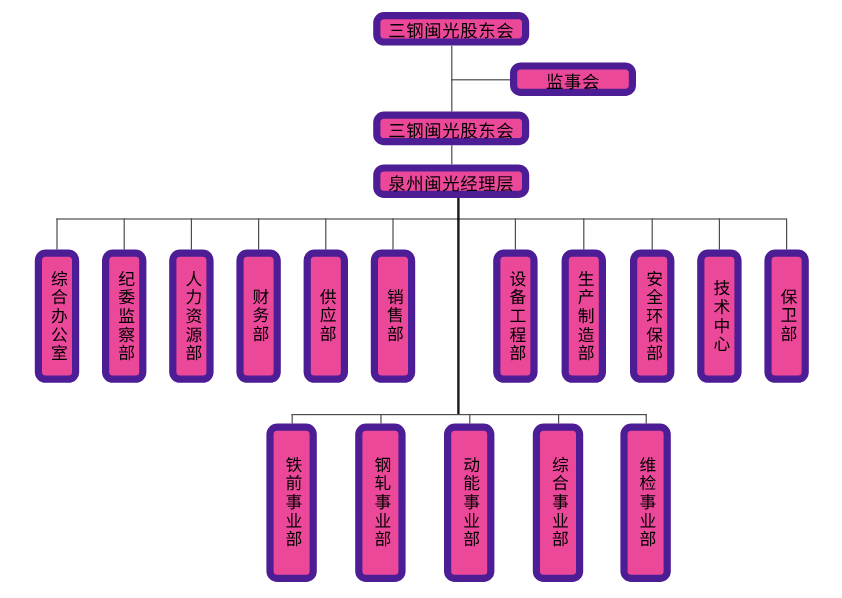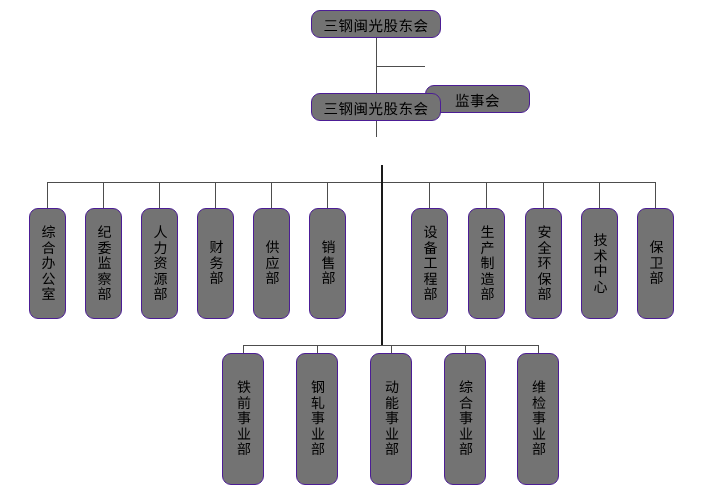--- a/index.html
+++ b/index.html
@@ -14,22 +14,22 @@
     height: 498px;
     background: #ffffff;
     font-family: "DejaVu Sans", "Liberation Sans", sans-serif;
     overflow: hidden;
   }
 
   
   .node {
     position: absolute;
     box-sizing: border-box;
-    background: #737373;
-    border: 1px solid #4c1d95;
+    background: #ec4899;
+    border: 6px solid #4c1d95;
     border-radius: 9px;
     display: flex;
     align-items: center;
     justify-content: center;
     color: #000000;
     z-index: 3;
   }
 
   
   .node.horiz {
@@ -66,28 +66,31 @@
 </style>
 </head>
 <body>
 
 <div id="canvas">
 
   <div class="node horiz" style="left:311px; top:10px; width:130px;">
     <span class="node-label">三钢闽光股东会</span>
   </div>
 
-  <div class="node horiz" style="left:425px; top:52px; width:105px;margin-top:33px;">
+  <div class="node horiz" style="left:425px; top:52px; width:105px;">
     <span class="node-label">监事会</span>
   </div>
 
   <div class="node horiz" style="left:311px; top:93px; width:130px;">
     <span class="node-label">三钢闽光股东会</span>
   </div>
 
+  <div class="node horiz" style="left:311px; top:137px; width:130px;">
+    <span class="node-label">泉州闽光经理层</span>
+  </div>
 
   <div class="line v" style="left:376px; top:38px; height:55px;"></div>
 
   <div class="line h" style="left:376px; top:66px; width:49px;"></div>
 
   <div class="line v" style="left:376px; top:121px; height:16px;"></div>
 
   <div class="line trunk" style="left:381px; top:165px; height:18px;"></div>
 
   <div class="line h" style="left:47px; top:182px; width:608px;"></div>

